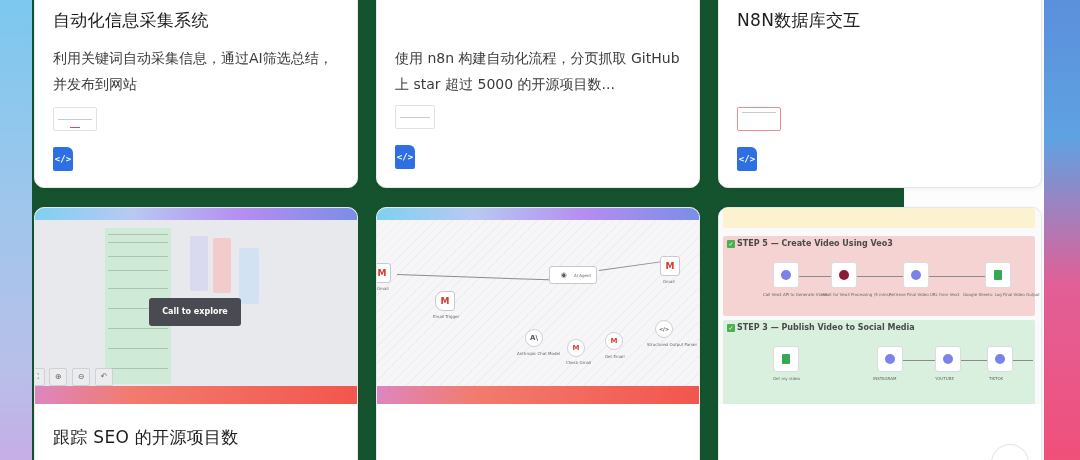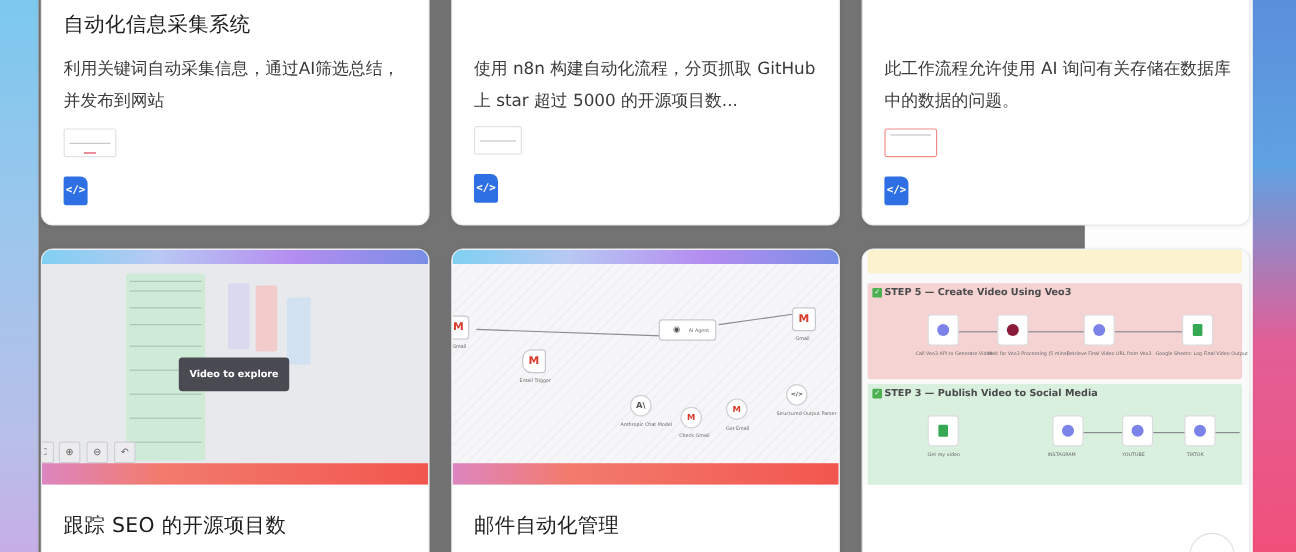--- a/index.html
+++ b/index.html
@@ -12,21 +12,21 @@
   .edge-left {
     position: absolute; left: 0; top: 0; width: 32px; height: 460px;
     background: linear-gradient(180deg, #7cc8ee 0%, #9fc6ec 45%, #b8bfe9 80%, #c6aee6 100%);
   }
   .edge-right {
     position: absolute; right: 0; top: 0; width: 36px; height: 460px;
     background: linear-gradient(180deg, #5b8fdb 0%, #5fa2e2 30%, #e25f97 62%, #f0507a 100%);
   }
   .page {
     position: absolute; left: 32px; top: 0; width: 872px; height: 460px;
-    background: #737373;
+    background: #14532d;
   }
   .card {
     position: absolute; background: #fff;
     border: 1px solid #e7e8ec; border-radius: 10px;
     box-shadow: 0 1px 4px rgba(0,0,0,0.06);
     overflow: hidden;
   }
   .card.top { top: -12px; height: 200px; width: 324px; }
   .card.bottom { top: 207px; height: 270px; width: 324px; }
   .c1 { left: 2px; }
@@ -117,21 +117,21 @@
 
   <div class="card top c2">
     <div class="card-desc">使用 n8n 构建自动化流程，分页抓取 GitHub 上 star 超过 5000 的开源项目数...</div>
     <div class="thumb" style="top:116px;width:40px;">
         <div class="line"></div>
       </div>
     <div class="file-icon">&lt;/&gt;</div>
   </div>
 
   <div class="card top c3">
-    <div class="card-desc">此工作流程允许使用 AI 询问有关存储在数据库中的数据的问题。</div>
+    <div class="card-title">N8N数据库交互</div>
     <div class="thumb t3">
         <div class="line" style="top:4px;"></div>
       </div>
     <div class="file-icon">&lt;/&gt;</div>
   </div>
 
   <div class="card bottom c1">
     <div class="preview">
       <div class="canvas-gray"></div>
       <div class="grad-top"></div>
@@ -142,21 +142,21 @@
           <div class="tx" style="top:42px"></div>
           <div class="tx" style="top:60px"></div>
           <div class="tx" style="top:80px"></div>
           <div class="tx" style="top:100px"></div>
           <div class="tx" style="top:120px"></div>
           <div class="tx" style="top:140px"></div>
       </div>
       <div class="note" style="left:155px;top:28px;width:18px;height:55px;background:#d9d9ef;"></div>
       <div class="note" style="left:178px;top:30px;width:18px;height:55px;background:#f2cbcb;"></div>
       <div class="note" style="left:204px;top:40px;width:20px;height:56px;background:#d3e2f2;"></div>
-      <div class="explore-btn">Video to explore</div>
+      <div class="explore-btn">Call to explore</div>
       <div class="zoom-ctrl" style="left:-8px;">⛶</div>
       <div class="zoom-ctrl" style="left:14px;">⊕</div>
       <div class="zoom-ctrl" style="left:37px;">⊖</div>
       <div class="zoom-ctrl" style="left:60px;">↶</div>
       <div class="grad-bottom"></div>
     </div>
     <div class="card-title">跟踪 SEO 的开源项目数</div>
   </div>
 
   <div class="card bottom c2">
@@ -192,21 +192,20 @@
       <div class="cnode" style="left:228px;top:124px;">
           <span class="m">M</span>
         </div>
       <div class="nlabel" style="left:228px;top:146px;">Get Email</div>
       <div class="cnode" style="left:278px;top:112px;">
           <span class="m" style="color:#555;font-size:5px;">&lt;/&gt;</span>
         </div>
       <div class="nlabel" style="left:270px;top:134px;">Structured Output Parser</div>
       <div class="grad-bottom"></div>
     </div>
-    <div class="card-title">邮件自动化管理</div>
   </div>
 
   <div class="card bottom c3">
     <div class="preview" style="background:#fafafa;">
       <div class="step" style="top:0;height:20px;background:#fdf2d0;"></div>
       <div class="step" style="top:28px;height:80px;background:#f5d3d3;">
         <div class="step-title"><span class="check">✓</span><span>STEP 5 — Create Video Using Veo3</span></div>
         <div class="wire" style="left:56px;top:40px;width:230px;"></div>
         <div class="wnode" style="left:50px;top:26px;">
             <div class="ic" style="background:#7c83e8;"></div>

